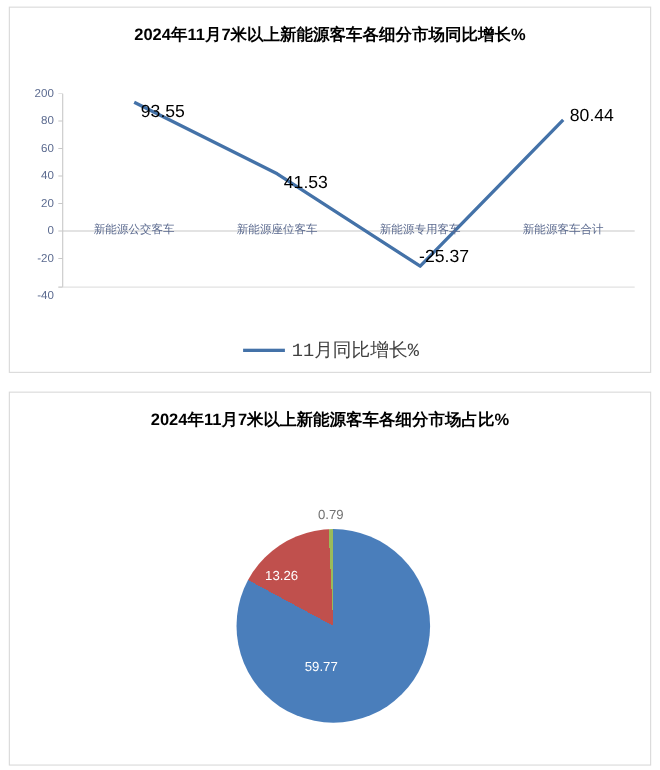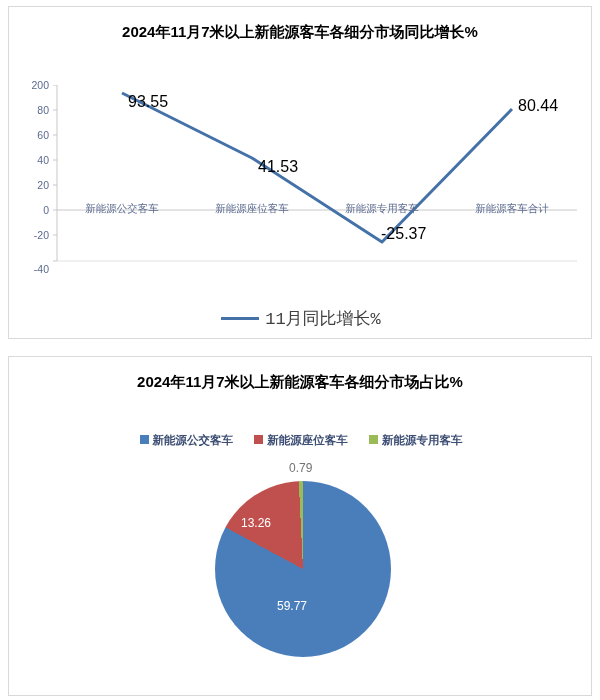--- a/index.html
+++ b/index.html
@@ -193,31 +193,20 @@
 
     <div class="legend-row">
       <span class="legend-line"></span><span>11月同比增长%</span>
     </div>
   </div>
 
   <div class="card" id="pie-card">
 
     <div class="chart-title">2024年11月7米以上新能源客车各细分市场占比%</div>
 
-    <div class="pie-legend">
-      <span class="item">
-        <span class="swatch" style="background:#4a7ebb;"></span><span>新能源公交客车</span>
-      </span>
-      <span class="item">
-        <span class="swatch" style="background:#c0504d;"></span><span>新能源座位客车</span>
-      </span>
-      <span class="item">
-        <span class="swatch" style="background:#9bbb59;"></span><span>新能源专用客车</span>
-      </span>
-    </div>
 
     <div id="pie-wrap">
 
       <div class="pie-circle" style="background: conic-gradient(#4a7ebb 0deg 298.3deg, #c0504d 298.3deg 357.2deg, #9bbb59 357.2deg 360deg);"></div>
 
       <div class="pie-val" style="left:62px; top:132px;">59.77</div>
       <div class="pie-val" style="left:26px; top:49px;">13.26</div>
       <div class="pie-val dark" style="left:74px; top:-6px;">0.79</div>
     </div>
   </div>

